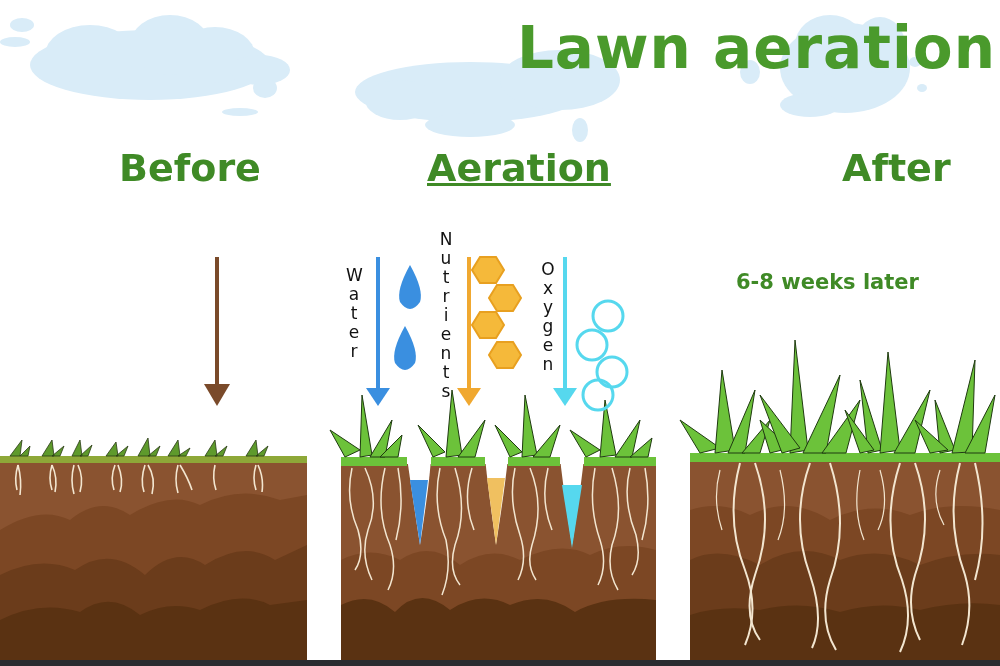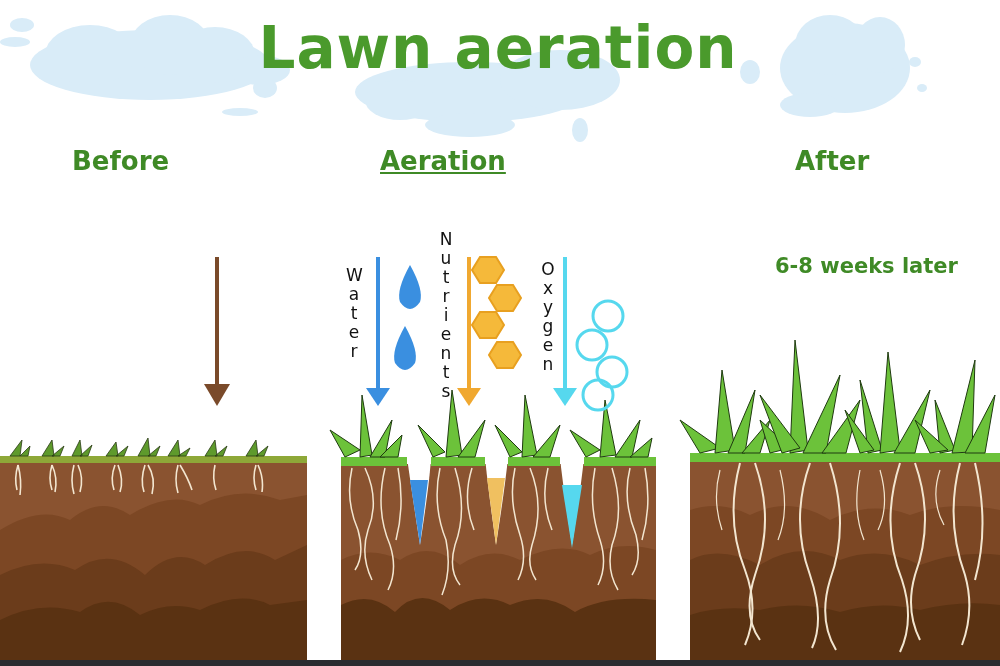--- a/index.html
+++ b/index.html
@@ -1,19 +1,19 @@
 <!DOCTYPE html>
 <html><head>
 <meta charset="utf-8">
 <style>
   html,body{margin:0;padding:0;}
   body{width:1000px;height:666px;position:relative;overflow:hidden;background:#ffffff;font-family:"DejaVu Sans",sans-serif;}
   .abs{position:absolute;}
-  .title{left:0;width:996px;top:14px;text-align:center;font-size:58px;font-weight:bold;color:#4a9a2c;letter-spacing:1px;}
-  .heading{font-size:26px;font-weight:bold;color:#3f8a26;top:146px;}
+  .title{left:0;width:996px;top:14px;text-align:right;font-size:58px;font-weight:bold;color:#4a9a2c;letter-spacing:1px;}
+  .heading{font-size:38px;font-weight:bold;color:#3f8a26;top:146px;margin-left:47px;}
   .note{font-size:21px;font-weight:bold;color:#3f8a26;line-height:33px;}
   .vlabel{font-size:17px;color:#111;font-family:"DejaVu Sans",sans-serif;text-align:center;line-height:19px;width:16px;}
   .vlabel span{display:block;}
   svg{position:absolute;left:0;top:0;}
   .bottombar{left:0;top:660px;width:1000px;height:6px;background:#2a2c30;}
 </style>
 </head>
 <body>
 
 <svg width="1000" height="666" viewBox="0 0 1000 666">
@@ -211,21 +211,21 @@
 
 <div class="abs title">Lawn aeration</div>
 
 <div class="abs heading" style="left:72px;">Before</div>
 <div class="abs heading" style="left:380px;text-decoration:underline;">Aeration</div>
 <div class="abs heading" style="left:795px;">After</div>
 
 <div class="abs note" style="left:14px;top:238px;">
 </div>
 
-<div class="abs note" style="left:736px;top:250px;margin-left:39px;">6-8 weeks later</div>
+<div class="abs note" style="left:736px;top:266px;">6-8 weeks later</div>
 
 <div class="abs vlabel" style="left:346px;top:266px;">
   <span class="chars">
       <span>W</span>
       <span>a</span>
       <span>t</span>
       <span>e</span>
       <span>r</span>
     </span>
 </div>

